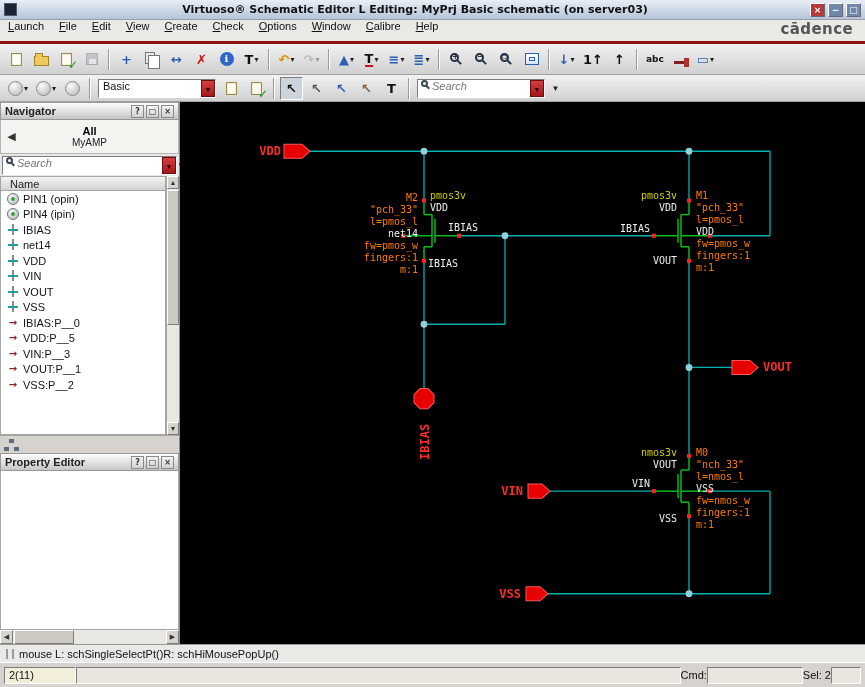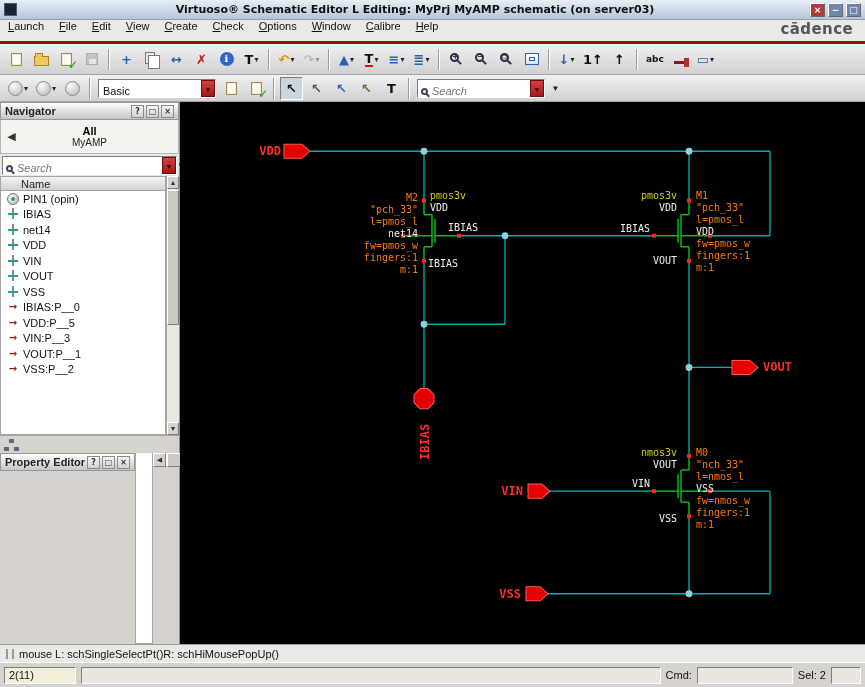--- a/index.html
+++ b/index.html
@@ -44,21 +44,21 @@
   .ic-mag{position:absolute;left:2px;top:2px;width:9px;height:9px;border:2px solid #243044;border-radius:50%}
   .ic-mag::after{content:"";position:absolute;width:6px;height:2px;background:#243044;right:-5px;bottom:-3px;transform:rotate(45deg)}
   .mag-sub{position:absolute;left:4px;top:1px;font:bold 8px "DejaVu Sans",sans-serif;color:#243044}
   .ic-fit{width:14px;height:12px;border:1px solid #2b5fb4;background:linear-gradient(#fff,#d9e4f6);position:relative}
   .ic-fit::after{content:"";position:absolute;left:3px;top:3px;right:3px;bottom:3px;border:1px dashed #2b5fb4}
   .ic-pinh{width:12px;height:3px;background:#7a2020;position:relative;margin-top:6px}
   .ic-pinh::after{content:"";position:absolute;right:-3px;top:-3px;width:5px;height:9px;background:#b03030}
   .ic-circle{width:15px;height:15px;border-radius:50%;border:1px solid #8a8a8a;background:radial-gradient(circle at 35% 30%,#fbfbfb,#b5b5b5)}
   .accented{border-bottom:2px solid #cc1111}
 
-  .combo{display:inline-flex;align-items:flex-end;background:#fff;border:1px solid;border-color:#7d7d7d #fff #fff #7d7d7d;height:19px;margin:0 3px}
+  .combo{display:inline-flex;align-items:flex-start;background:#fff;border:1px solid;border-color:#7d7d7d #fff #fff #7d7d7d;height:19px;margin:0 3px}
   .combo-text{flex:1;font-size:11px;padding:0 4px;color:#111;white-space:nowrap}
   .mode-combo{width:118px}
   .search-combo{width:128px}
   .red-dd{width:14px;height:17px;flex:none;background:linear-gradient(#d34040,#a51818);border:1px solid #6d0d0d;color:#1d0000;font-size:7px;line-height:17px;text-align:center}
   .combo input{border:none;outline:none;flex:1;min-width:0;font:italic 11px "Liberation Sans",sans-serif;color:#666;background:transparent;padding:0 2px}
   .mag-s{width:7px;height:7px;border:2px solid #3c4656;border-radius:50%;position:relative;margin:0 2px 2px 3px;flex:none}
   .mag-s::after{content:"";position:absolute;width:5px;height:2px;background:#3c4656;right:-4px;bottom:-3px;transform:rotate(45deg)}
   .mini-dd{width:15px;height:19px;background:transparent;border:none;font-size:8px;color:#222}
 
   
@@ -71,69 +71,69 @@
   .nav-panel{height:351px;flex:none;display:flex;flex-direction:column}
   .nav-scope{height:34px;flex:none;background:#f4f3f0;border:1px solid #b5b5b5;border-top:none;display:flex;align-items:center;padding:0 2px}
   .back-btn{width:17px;height:17px;flex:none;background:transparent;border:none;color:#333;font-size:11px}
   .scope-text{flex:1;text-align:center;margin-right:17px}
   .scope-all{font:bold 11px "Liberation Sans",sans-serif;display:block}
   .scope-cell{font-size:10px;color:#222;display:block}
   .nav-search{height:22px;flex:none;display:flex;align-items:center;padding:1px 2px;background:#e9e7e3}
   .nav-search .combo{flex:1;margin:0}
 
   .tablewrap{flex:1;position:relative;min-height:0;display:flex;flex-direction:column}
-  .colhead{height:15px;flex:none;margin-right:13px;background:linear-gradient(#f4f4f4,#d2d2d2);border:1px solid #a5a5a5;font-size:11px;color:#222;display:flex;align-items:center;padding:0 20px}
+  .colhead{height:15px;flex:none;margin-right:13px;background:linear-gradient(#f4f4f4,#d2d2d2);border:1px solid #a5a5a5;font-size:11px;color:#222;display:flex;align-items:center;padding:0 9px}
   .treewrap{flex:1;margin-right:13px;background:#fff;border:1px solid #a5a5a5;border-top:none;overflow:hidden}
   .tree{height:230px;overflow:hidden}
   .tree-item{height:15.5px;display:flex;align-items:center;padding-left:6px;font-size:11px;color:#111;white-space:nowrap}
   .t-ico{width:12px;height:12px;margin-right:4px;flex:none;position:relative}
   .t-ico.pin{border-radius:50%;border:1px solid #6b7480;background:radial-gradient(circle at 35% 35%,#fff,#a8b1ba)}
   .t-ico.pin::after{content:"";position:absolute;left:3px;top:3px;width:4px;height:4px;border-radius:50%;background:#3c9e3c}
   .t-ico.net::before{content:"";position:absolute;left:5px;top:0;width:2px;height:11px;background:#8a8a8a}
   .t-ico.net::after{content:"";position:absolute;left:1px;top:5px;width:10px;height:2px;background:#1f9e9e}
   .t-ico.map{color:#8a2525;font:bold 10px/12px "DejaVu Sans",sans-serif;text-align:center}
   .vscroll{position:absolute;top:0;right:0;bottom:0;width:13px;background:#d6d3ce;display:flex;flex-direction:column;border-left:1px solid #a5a5a5}
   .vs-btn{height:13px;flex:none;font-size:7px;line-height:11px;text-align:center;color:#333;background:#d6d3ce;border:1px solid;border-color:#fff #7d7d7d #7d7d7d #fff;padding:0}
   .vs-track{flex:1;position:relative;background:#e9e7e2}
   .vs-thumb{position:absolute;top:1px;left:0;right:0;height:58%;background:#ccc9c3;border:1px solid;border-color:#fff #7d7d7d #7d7d7d #fff}
   .nav-strip{height:18px;flex:none;border-top:1px solid #a5a5a5;display:flex;align-items:center;padding:0 4px;background:#d6d3ce}
   .ic-hier{width:15px;height:12px;position:relative}
   .ic-hier::before{content:"";position:absolute;left:5px;top:0;width:5px;height:4px;background:#5c6a7a}
   .ic-hier::after{content:"";position:absolute;left:0;bottom:0;width:5px;height:4px;background:#5c6a7a;box-shadow:10px 0 0 #5c6a7a}
 
-  .pe-panel{flex:1;display:flex;flex-direction:row;min-height:0}
+  .pe-panel{flex:1;display:flex;flex-direction:column;min-height:0}
   .pe-body{flex:1;background:#fff;border:1px solid #a5a5a5;border-top:none;min-height:0}
   .pe-hscroll{height:14px;flex:none;display:flex;background:#d6d3ce}
   .hs-btn{width:13px;flex:none;font-size:7px;text-align:center;color:#333;background:#d6d3ce;border:1px solid;border-color:#fff #7d7d7d #7d7d7d #fff;padding:0}
   .hs-track{flex:1;position:relative;background:#e9e7e2}
   .hs-thumb{position:absolute;left:1px;top:0;bottom:0;width:60px;background:#ccc9c3;border:1px solid;border-color:#fff #7d7d7d #7d7d7d #fff}
 
   .canvas{flex:1;position:relative;background:#000;cursor:crosshair;min-width:0}
   .canvas svg{position:absolute;left:0;top:0;width:100%;height:100%}
 
   
   .statusbar{height:18px;flex:none;background:#ebe9e6;border-top:1px solid #9a9a9a;display:flex;align-items:center;font-size:11px;color:#111;padding:0 6px}
   .grip{width:8px;height:10px;border-left:2px double #9a9a9a;border-right:2px double #9a9a9a;margin-right:5px;flex:none}
   .status-mid{flex:1;text-align:center}
-  .bottombar{height:25px;flex:none;background:#d6d3ce;border-top:1px solid #fff;display:flex;align-items:center;gap:5px;padding:0 4px;font-size:11px;color:#111}
+  .bottombar{height:25px;flex:none;background:#d6d3ce;border-top:1px solid #fff;display:flex;align-items:center;padding:0 4px;font-size:11px;color:#111}
   .sunken{border:1px solid;border-color:#7d7d7d #fff #fff #7d7d7d;background:#e9e6df;height:17px;line-height:15px;padding:0 4px}
   .count-box{width:72px;background:#f3eeda;flex:none}
   .mid-box{flex:1}
   .cmd-box{width:96px;flex:none}
   .sel-box{width:30px;flex:none}
   u{text-decoration:underline}
 </style>
 </head>
 <body>
 
 <div id="app">
 
   <div class="titlebar">
     <span class="app-icon"></span>
-    <span class="win-title">Virtuoso® Schematic Editor L Editing: MyPrj MyAMP schematic (on server03)</span>
+    <span class="win-title">Virtuoso® Schematic Editor L Editing: MyPrj Basic schematic (on server03)</span>
     <span id="winbtns" style="display:flex">
         <span class="winbtn" style="background: rgb(178, 58, 58);">×</span>
         <span class="winbtn" style="background: rgb(111, 135, 168);">−</span>
         <span class="winbtn" style="background: rgb(111, 135, 168);">□</span>
       </span>
   </div>
 
   <div class="menubar">
     <span id="menu-items" style="display:flex">
         <span class="menu-item"><u>L</u>aunch</span>
@@ -337,20 +337,24 @@
         </div>
         <div class="tablewrap">
           <div class="colhead">
             <span>Name</span>
           </div>
           <div class="treewrap">
             <div class="tree" id="nav-tree">
                 <div class="tree-item">
                   <span class="t-ico pin"></span>
                   <span>PIN1 (opin)</span>
+                </div>
+                <div class="tree-item">
+                  <span class="t-ico pin"></span>
+                  <span>PIN4 (ipin)</span>
                 </div>
                 <div class="tree-item">
                   <span class="t-ico net"></span>
                   <span>IBIAS</span>
                 </div>
                 <div class="tree-item">
                   <span class="t-ico net"></span>
                   <span>net14</span>
                 </div>
                 <div class="tree-item">

